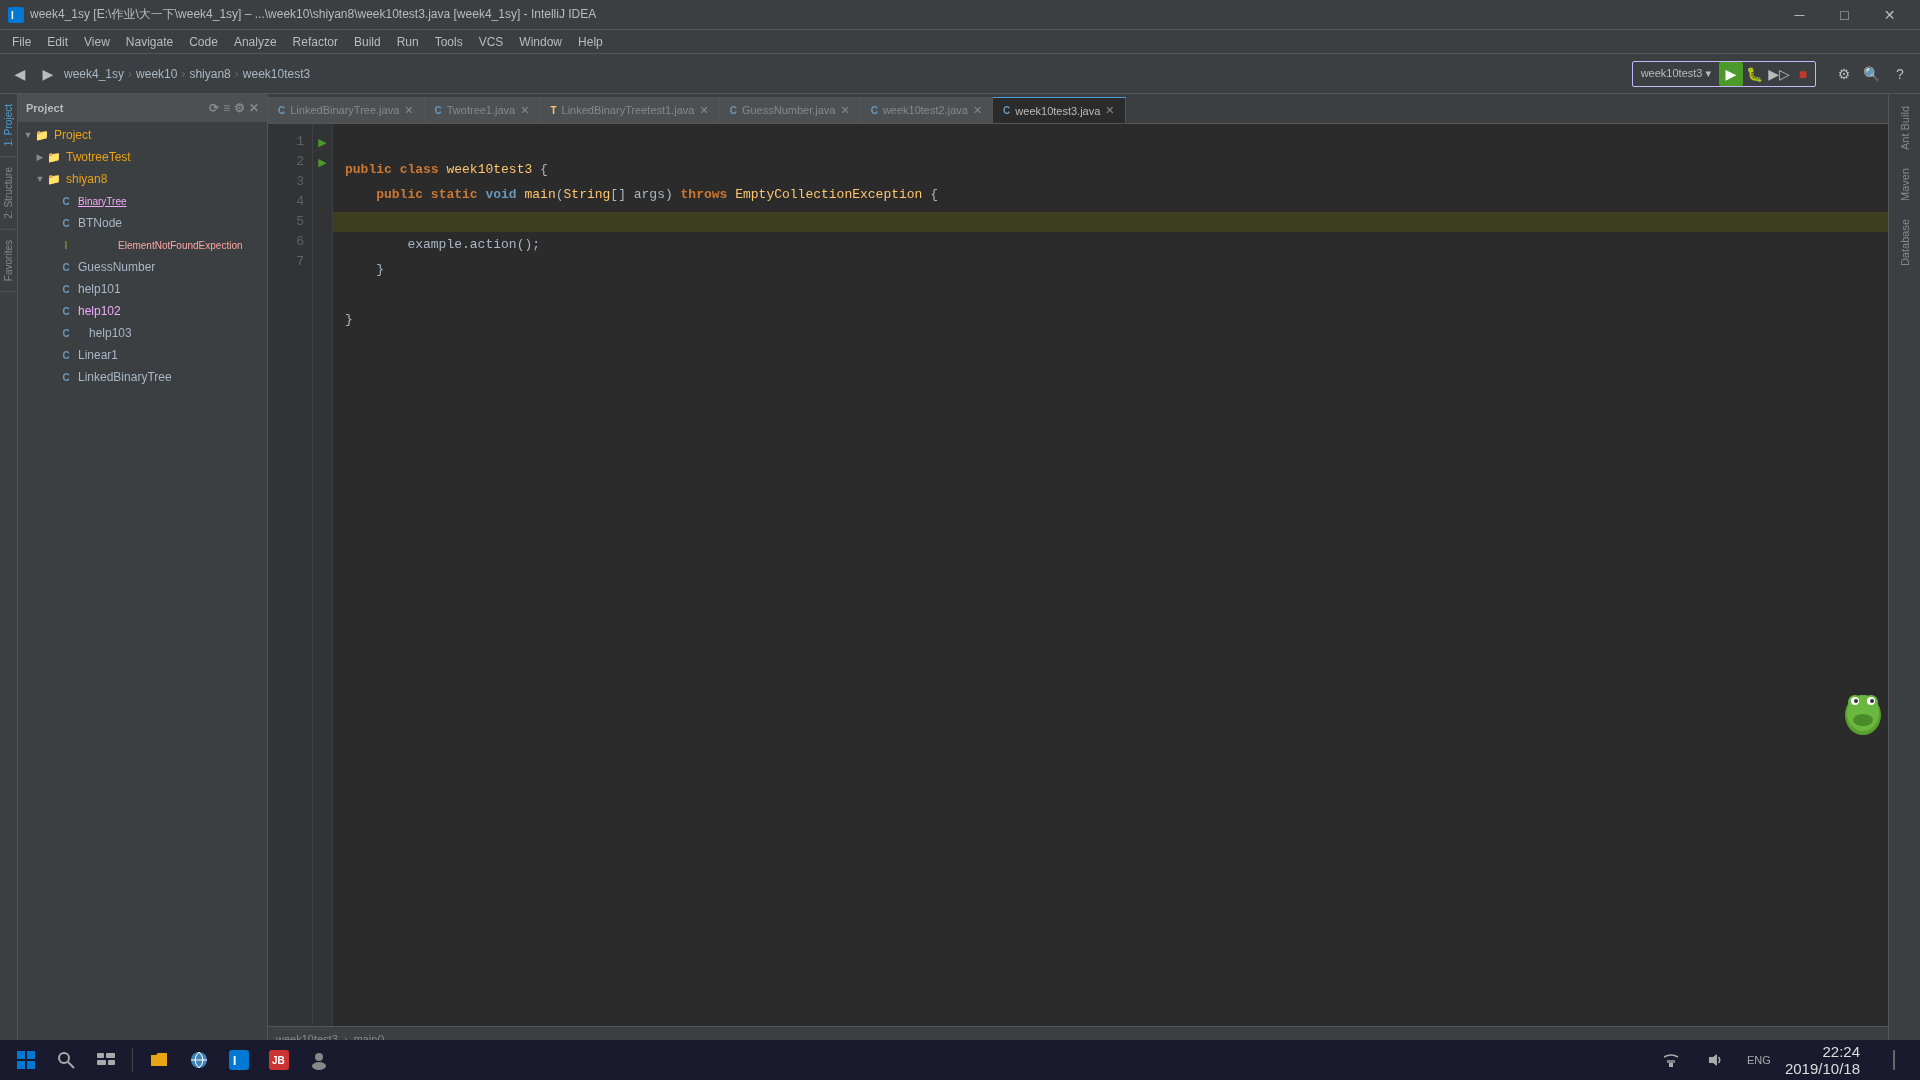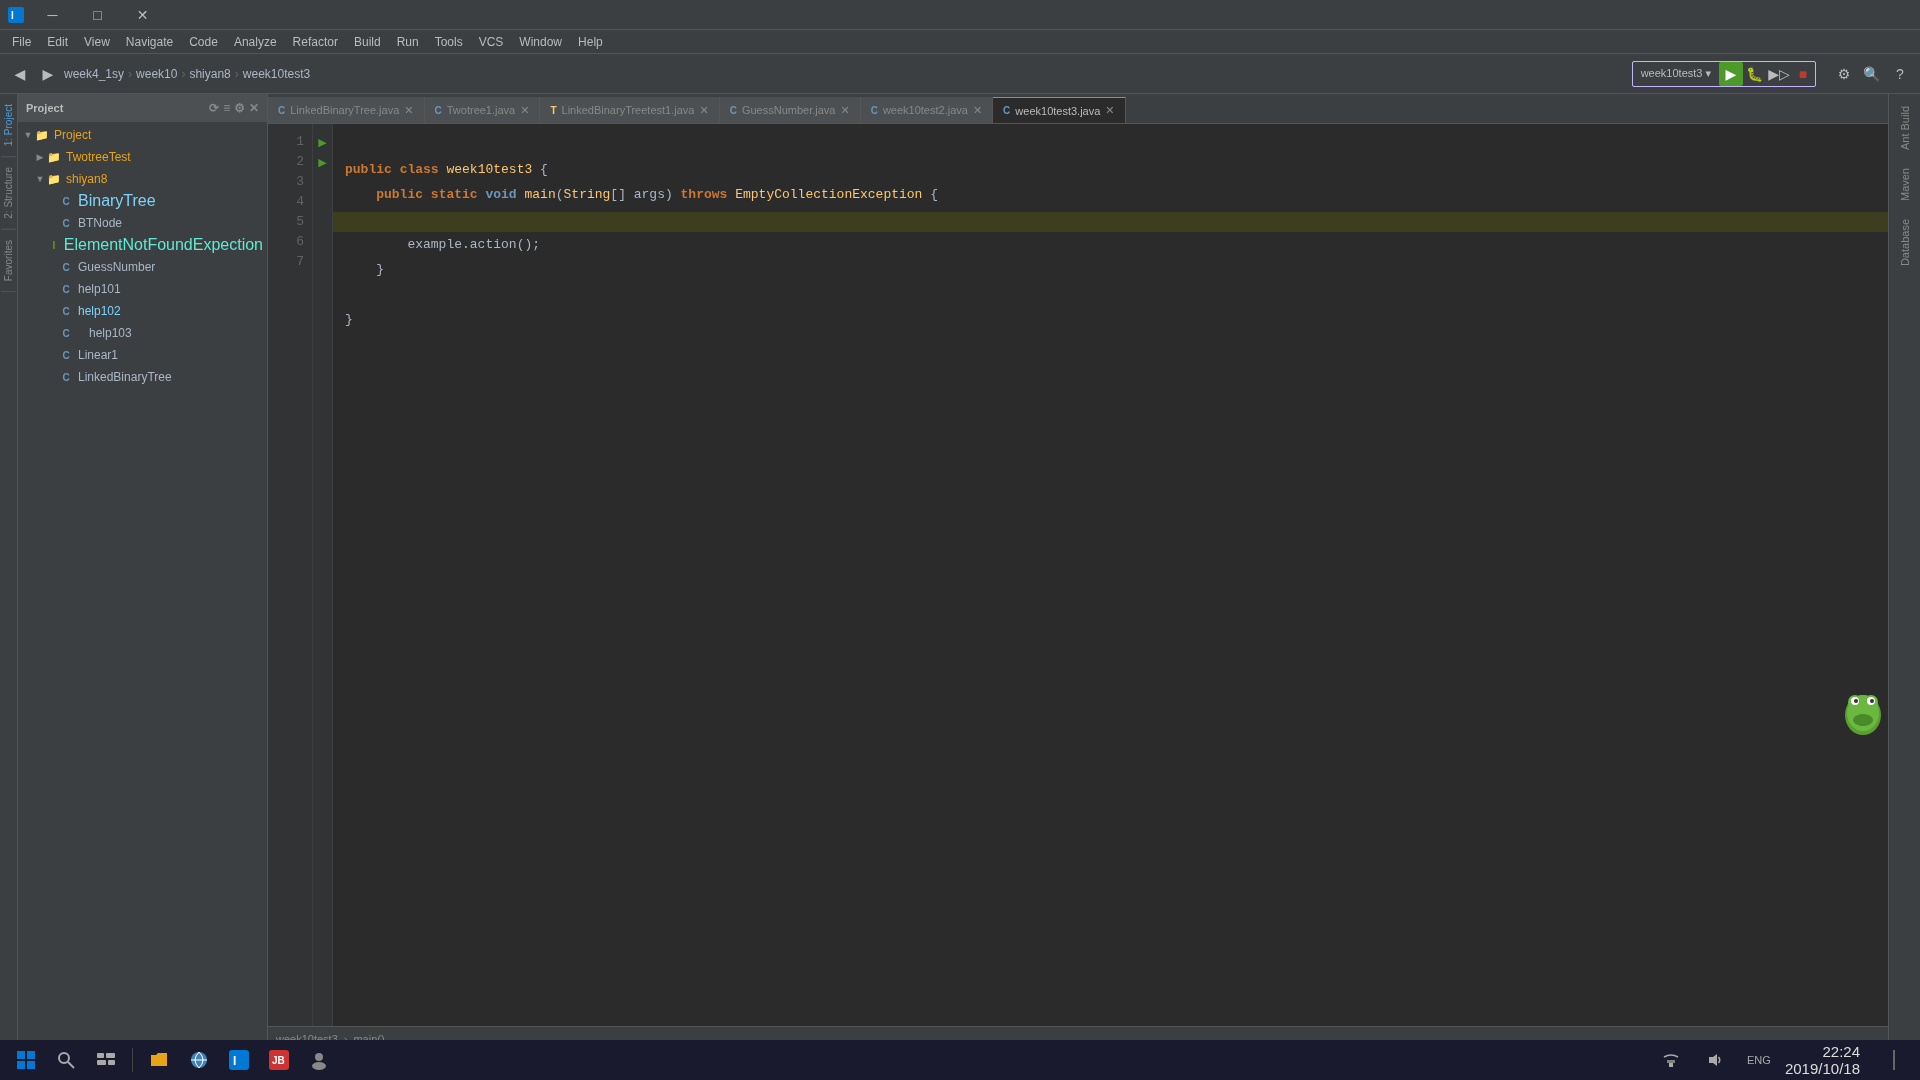--- a/index.html
+++ b/index.html
@@ -253,20 +253,21 @@
 </head>
 <body>
 
 <div id="titlebar">
   <div id="titlebar-icon">
     <svg width="16" height="16" viewBox="0 0 16 16">
         <rect width="16" height="16" rx="2" fill="#0078d4"></rect>
         <text x="3" y="12" font-size="10" fill="white" font-weight="bold">I</text>
       </svg>
   </div>
+  <span id="titlebar-title">week4_1sy [E:\作业\大一下\week4_1sy] – ...\week10\shiyan8\week10test3.java [week4_1sy] - IntelliJ IDEA</span>
   <div id="titlebar-controls">
     <button class="titlebar-btn">─</button>
     <button class="titlebar-btn">□</button>
     <button class="titlebar-btn close">✕</button>
   </div>
 </div>
 
 <div id="menubar">
   <span class="menu-item">File</span>
   <span class="menu-item">Edit</span>
@@ -352,37 +353,37 @@
             <span style="color:#e8a317;">📁</span>
           </span>
           <span style="font-size:12px; color:#e8a317;">shiyan8</span>
         </div>
         <div class="tree-item">
           <span style="display:inline-block; width:24px;"></span>
           <span class="tree-arrow">&nbsp;</span>
           <span class="tree-icon">
             <span style="color:#6897bb; font-weight:bold; font-size:10px; font-family:sans-serif;">C</span>
           </span>
-          <span style="font-size:16px; color:#7dd3fc;">BinaryTree</span>
+          <span style="font-size:10px; color:#f0abfc;text-decoration:underline;">BinaryTree</span>
         </div>
         <div class="tree-item">
           <span style="display:inline-block; width:24px;"></span>
           <span class="tree-arrow">&nbsp;</span>
           <span class="tree-icon">
             <span style="color:#6897bb; font-weight:bold; font-size:10px; font-family:sans-serif;">C</span>
           </span>
           <span style="font-size:12px; color:#a9b7c6;">BTNode</span>
         </div>
         <div class="tree-item">
           <span style="display:inline-block; width:24px;"></span>
           <span class="tree-arrow">&nbsp;</span>
           <span class="tree-icon">
             <span style="color:#689913; font-weight:bold; font-size:10px; font-family:sans-serif;">I</span>
           </span>
-          <span style="font-size:16px; color:#5eead4;">ElementNotFoundExpection</span>
+          <span style="font-size:10px; color:#fca5a5;margin-left:40px;">ElementNotFoundExpection</span>
         </div>
         <div class="tree-item">
           <span style="display:inline-block; width:24px;"></span>
           <span class="tree-arrow">&nbsp;</span>
           <span class="tree-icon">
             <span style="color:#6897bb; font-weight:bold; font-size:10px; font-family:sans-serif;">C</span>
           </span>
           <span style="font-size:12px; color:#a9b7c6;">GuessNumber</span>
         </div>
         <div class="tree-item">
@@ -392,21 +393,21 @@
             <span style="color:#6897bb; font-weight:bold; font-size:10px; font-family:sans-serif;">C</span>
           </span>
           <span style="font-size:12px; color:#a9b7c6;">help101</span>
         </div>
         <div class="tree-item">
           <span style="display:inline-block; width:24px;"></span>
           <span class="tree-arrow">&nbsp;</span>
           <span class="tree-icon">
             <span style="color:#6897bb; font-weight:bold; font-size:10px; font-family:sans-serif;">C</span>
           </span>
-          <span style="font-size:12px; color:#7dd3fc;">help102</span>
+          <span style="font-size:12px; color:#f0abfc;">help102</span>
         </div>
         <div class="tree-item">
           <span style="display:inline-block; width:24px;"></span>
           <span class="tree-arrow">&nbsp;</span>
           <span class="tree-icon">
             <span style="color:#6897bb; font-weight:bold; font-size:10px; font-family:sans-serif;">C</span>
           </span>
           <span style="font-size:12px; color:#a9b7c6;padding-left:11px;">help103</span>
         </div>
         <div class="tree-item">

